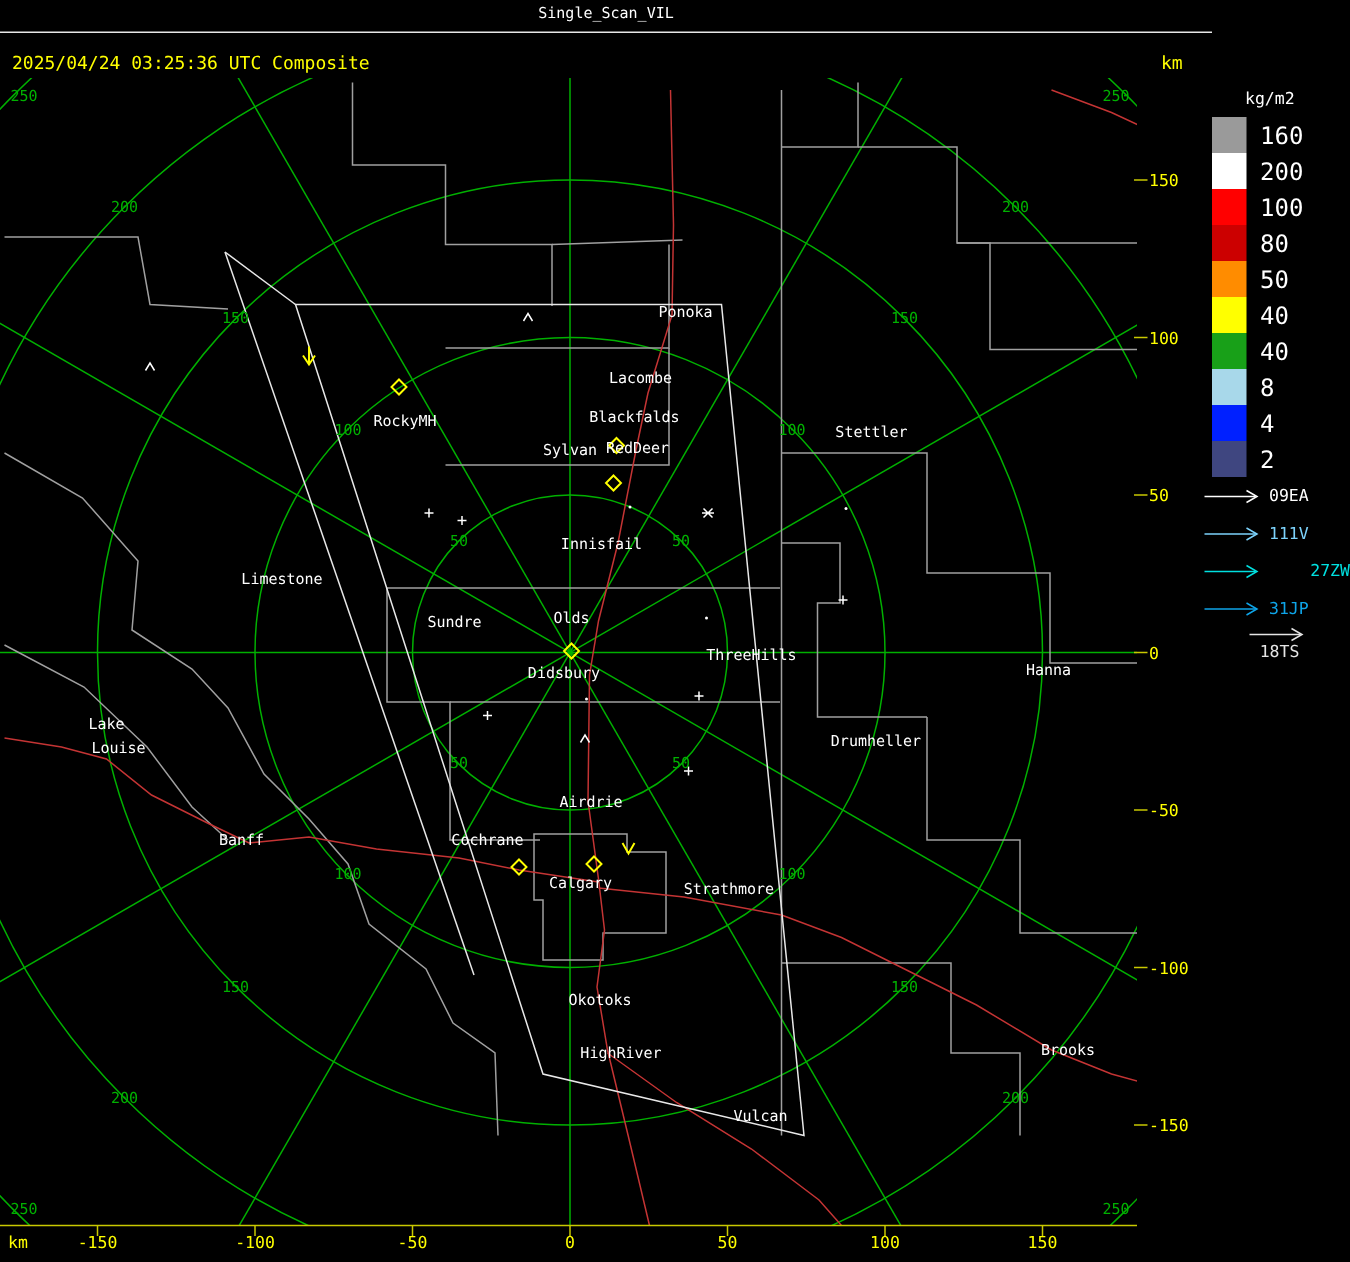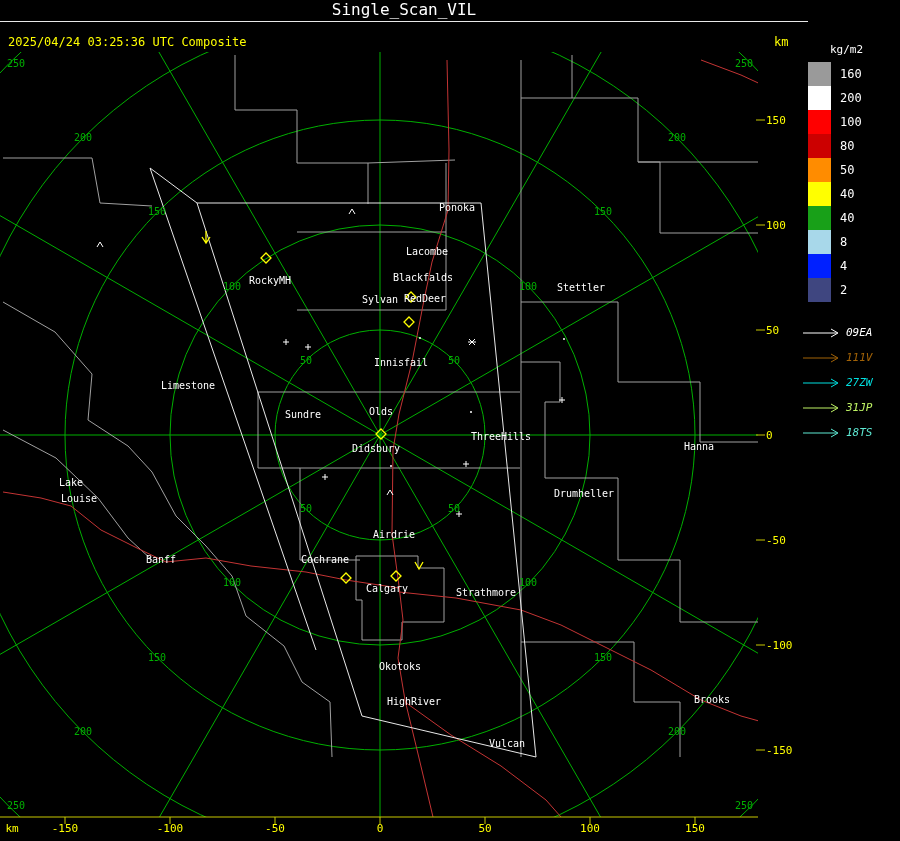--- a/index.html
+++ b/index.html
@@ -1,29 +1,29 @@
 <!DOCTYPE html>
 <html><head>
 <meta charset="utf-8">
 <style>
   html,body{margin:0;padding:0;background:#000;}
   body{width:900px;height:841px;position:relative;overflow:hidden;
        font-family:"DejaVu Sans Mono",monospace;}
   .titlebar{position:absolute;top:0;left:0;width:808px;height:21px;color:#fff;
-            font-size:16px;text-align:center;line-height:20px;border-bottom:1px solid #e8e8e8;}
+            font-size:10px;text-align:center;line-height:20px;border-bottom:1px solid #e8e8e8;}
   .timestamp{position:absolute;top:35px;left:8px;color:#ffff00;font-size:12px;}
   .km-top{position:absolute;top:35px;left:774px;color:#ffff00;font-size:12px;}
   svg.radar{position:absolute;top:0;left:0;}
   svg text{font-family:"DejaVu Sans Mono",monospace;}
-  .sidebar{position:absolute;top:43px;left:800px;width:100px;}
+  .sidebar{position:absolute;top:59px;left:800px;width:100px;}
   .legend-unit{color:#fff;font-size:11px;margin:0 0 6px 30px;}
   .scale-row{display:flex;align-items:center;height:24px;}
   .swatch{width:23px;height:24px;margin-left:8px;flex:none;}
-  .scale-val{color:#fff;font-size:12px;margin-left:9px;}
-  .sites{margin-top:18px;font-style:italic;}
+  .scale-val{color:#fff;font-size:16px;margin-left:9px;}
+  .sites{}
   .site-row{display:flex;align-items:center;height:25px;}
   .site-row svg{margin-left:2px;flex:none;}
   .site-id{font-size:11px;margin-left:6px;}
 </style>
 </head>
 <body>
 
 <svg class="radar" width="900" height="841">
   <defs>
     <clipPath id="plot">
@@ -232,42 +232,42 @@
   </div>
 
   <div class="sites">
     <div class="site-row" style="color: rgb(255, 255, 255);">
       <svg width="38" height="10">
           <line x1="1" y1="5" x2="35" y2="5" stroke="currentColor"></line>
           <path d="M29,1 L36,5 L29,9" fill="none" stroke="currentColor"></path>
         </svg>
       <span class="site-id">09EA</span>
     </div>
-    <div class="site-row" style="color: #a16207;">
+    <div class="site-row" style="color: #7dd3fc;">
       <svg width="38" height="10">
           <line x1="1" y1="5" x2="35" y2="5" stroke="currentColor"></line>
           <path d="M29,1 L36,5 L29,9" fill="none" stroke="currentColor"></path>
         </svg>
       <span class="site-id">111V</span>
     </div>
-    <div class="site-row" style="color: rgb(0, 224, 224);">
+    <div class="site-row" style="color: rgb(0, 224, 224); justify-content: space-between;">
       <svg width="38" height="10">
           <line x1="1" y1="5" x2="35" y2="5" stroke="currentColor"></line>
           <path d="M29,1 L36,5 L29,9" fill="none" stroke="currentColor"></path>
         </svg>
       <span class="site-id">27ZW</span>
     </div>
-    <div class="site-row" style="color: #bef264;">
+    <div class="site-row" style="color: #0ea5e9;">
       <svg width="38" height="10">
           <line x1="1" y1="5" x2="35" y2="5" stroke="currentColor"></line>
           <path d="M29,1 L36,5 L29,9" fill="none" stroke="currentColor"></path>
         </svg>
       <span class="site-id">31JP</span>
     </div>
-    <div class="site-row" style="color: #5eead4;">
+    <div class="site-row" style="color: #e5e5e5; flex-direction: column;">
       <svg width="38" height="10">
           <line x1="1" y1="5" x2="35" y2="5" stroke="currentColor"></line>
           <path d="M29,1 L36,5 L29,9" fill="none" stroke="currentColor"></path>
         </svg>
       <span class="site-id">18TS</span>
     </div>
   </div>
 </div>
 
 </body></html>

